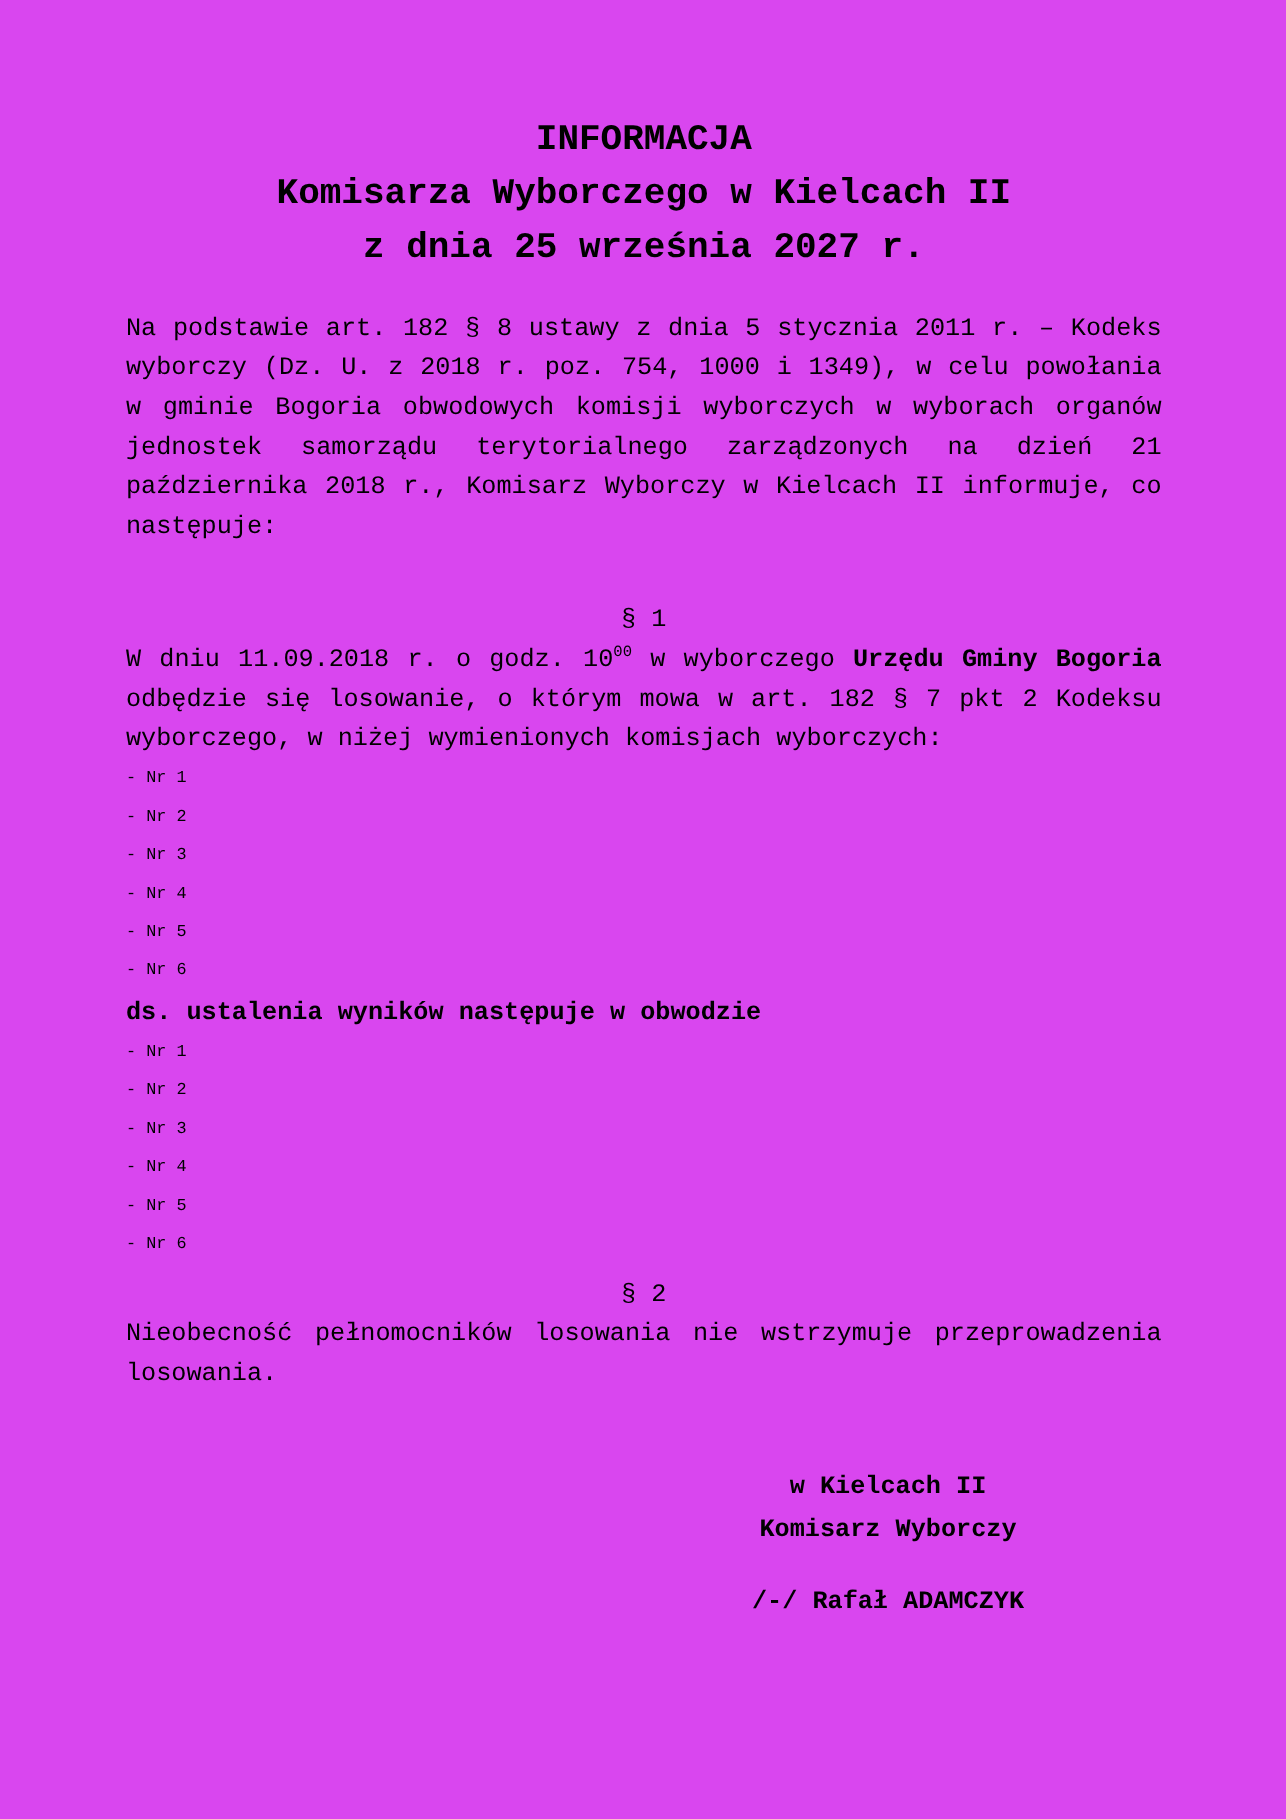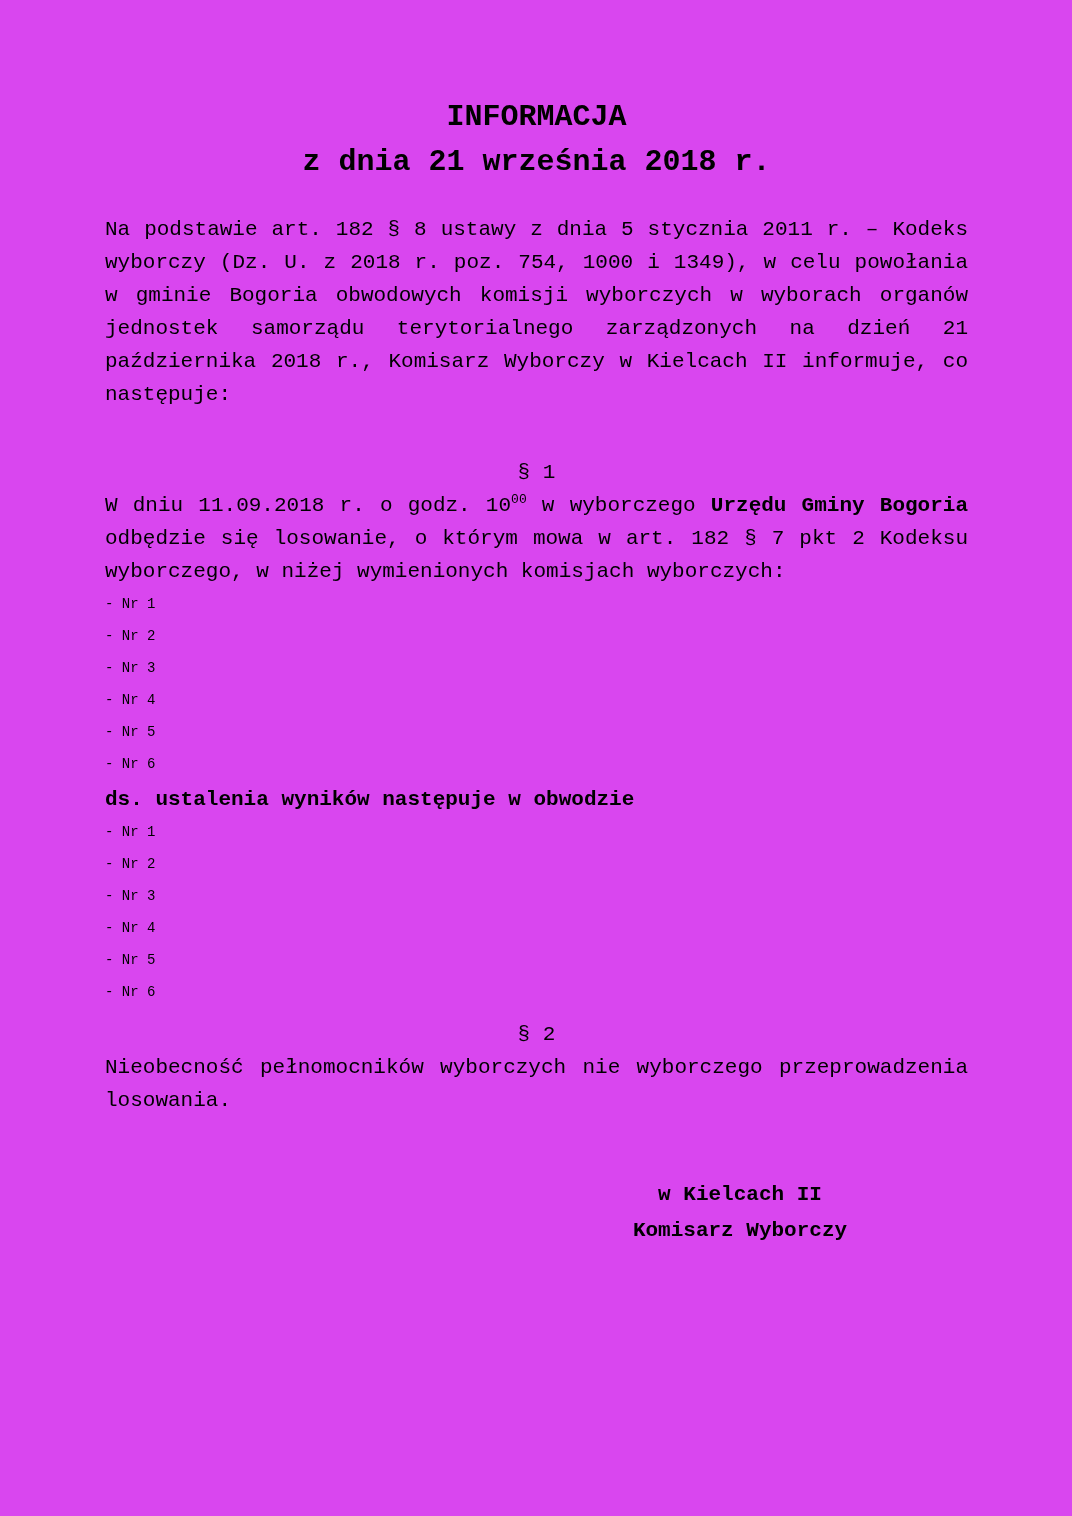--- a/index.html
+++ b/index.html
@@ -66,21 +66,22 @@
   }
   .sig-name { margin-top: 24px; }
 </style>
 </head>
 <body>
 
 <div class="page">
 
   <div class="title-block">
     <div>INFORMACJA</div>
-    <div>z dnia 21 września 2018 r.</div>
+    <div>Komisarza Wyborczego w Kielcach II</div>
+    <div>z dnia 25 września 2027 r.</div>
   </div>
 
   <p class="body-par intro-par">Na podstawie art. 182 § 8 ustawy z dnia 5 stycznia 2011 r. – Kodeks wyborczy (Dz. U. z 2018 r. poz. 754, 1000 i 1349), w celu powołania w gminie Bogoria obwodowych komisji wyborczych w wyborach organów jednostek samorządu terytorialnego zarządzonych na dzień 21 października 2018 r., Komisarz Wyborczy w Kielcach II informuje, co następuje:</p>
 
   <p class="section-heading s1-heading">§ 1</p>
 
   <p class="body-par"><span>W dniu 11.09.2018 r. o godz. 10</span><sup class="time-sup">00</sup><span> w wyborczego </span><span class="bold-inline">Urzędu Gminy Bogoria</span><span> odbędzie się losowanie, o którym mowa w art. 182 § 7 pkt 2 Kodeksu wyborczego, w niżej wymienionych komisjach wyborczych:</span></p>
 
   <div>
     <div class="list-item">- Nr 1</div>
@@ -96,20 +97,21 @@
     <div class="list-item">- Nr 1</div>
     <div class="list-item">- Nr 2</div>
     <div class="list-item">- Nr 3</div>
     <div class="list-item">- Nr 4</div>
     <div class="list-item">- Nr 5</div>
     <div class="list-item">- Nr 6</div>
   </div>
 
   <p class="section-heading s2-heading">§ 2</p>
 
-  <p class="body-par">Nieobecność pełnomocników wyborczych nie wyborczego przeprowadzenia losowania.</p>
+  <p class="body-par">Nieobecność pełnomocników losowania nie wstrzymuje przeprowadzenia losowania.</p>
 
   <div class="signature-block">
     <div>w Kielcach II</div>
     <div>Komisarz Wyborczy</div>
+    <div class="sig-name">/-/ Rafał ADAMCZYK</div>
   </div>
 
 </div>
 
 </body></html>

